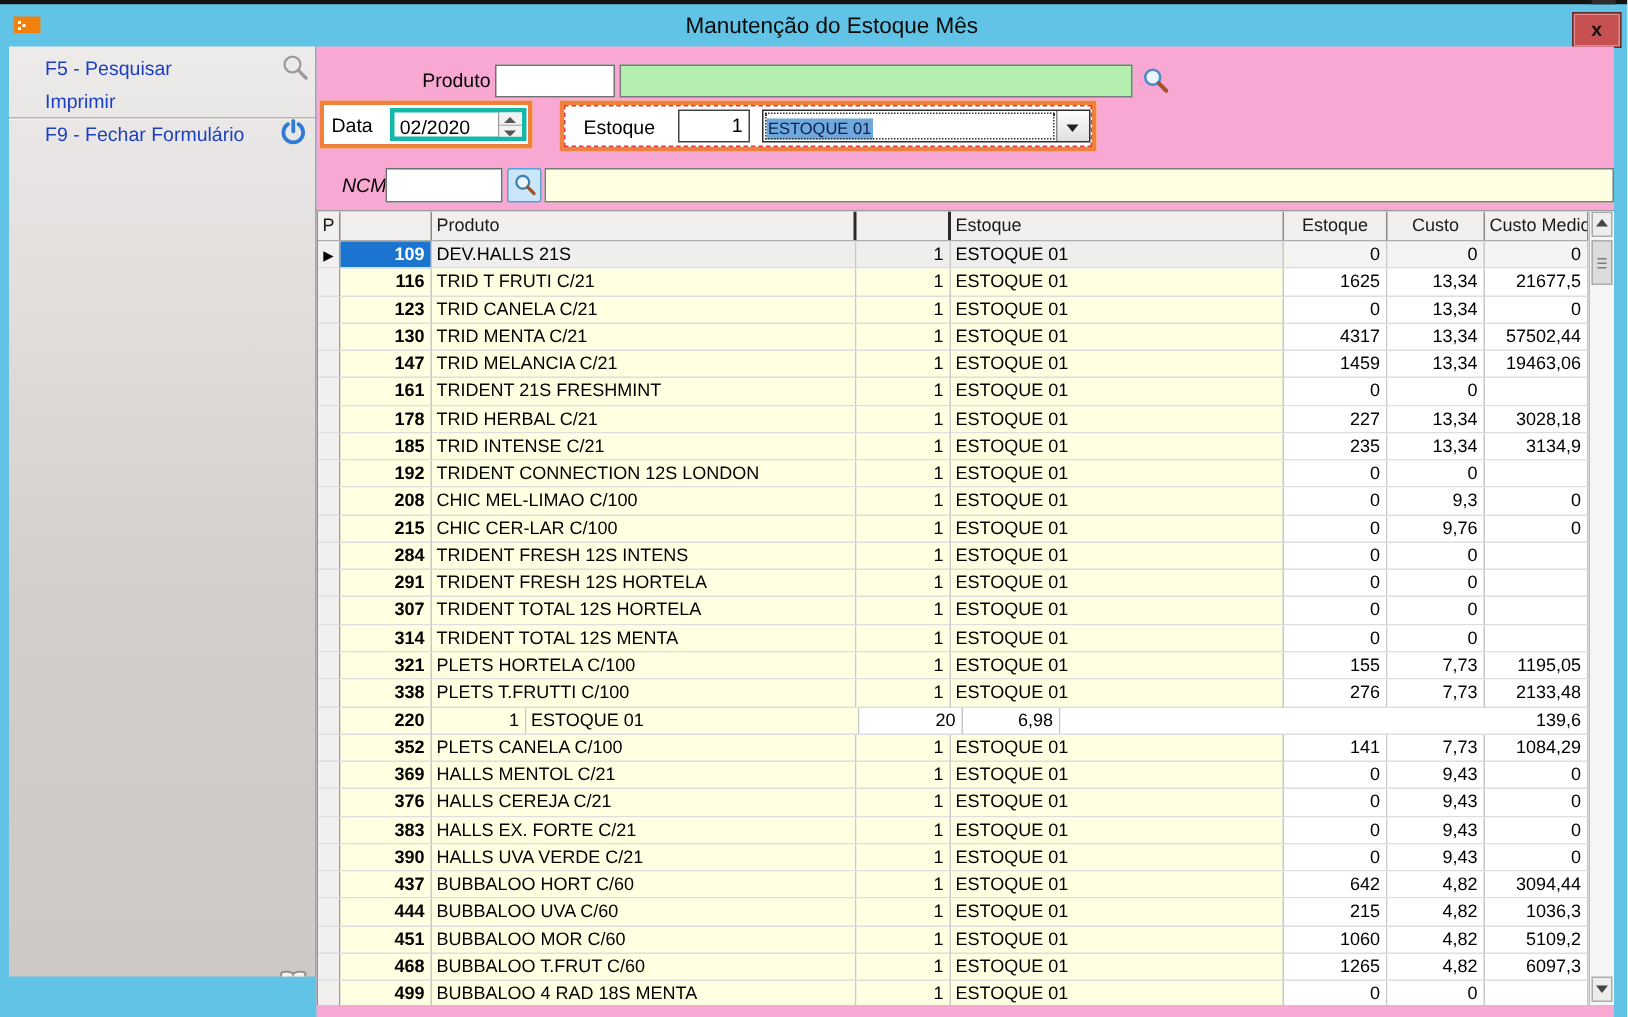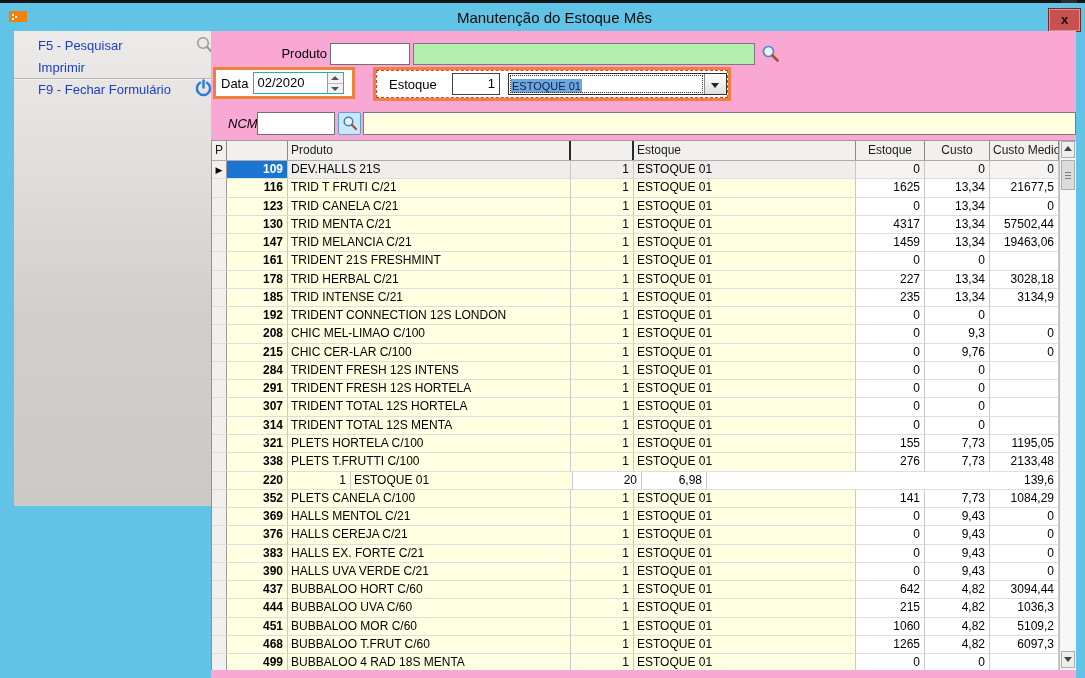--- a/index.html
+++ b/index.html
@@ -9,40 +9,40 @@
   
   .topline{position:absolute;left:0;top:0;width:1085px;height:3px;background:#141414;}
   .restore-mark{position:absolute;left:1061px;top:0;width:16px;height:7px;background:#2d2d2d;border-bottom:1px solid #555;}
   .titlebar{position:absolute;left:0;top:3px;width:1085px;height:28px;background:#61C4E6;}
   .titletext{position:absolute;left:12px;top:6px;width:100%;text-align:center;font-size:15px;color:#0a0a0a;}
   .appicon{position:absolute;left:9px;top:8px;width:18px;height:11px;background:#F0810C;}
   .appicon::after{content:"";position:absolute;left:3px;top:3px;width:2px;height:2px;background:#fff;box-shadow:3px 2px 0 #fff,-0px 4px 0 #ffd;}
   .closebtn{position:absolute;left:1048px;top:5px;width:33px;height:24px;background:#C75050;border:1px solid #6E2B2B;box-shadow:inset 0 0 0 1px #DE9090;box-sizing:border-box;color:#111;font-weight:bold;font-size:13px;text-align:center;line-height:21px;cursor:default;}
 
   
-  .sidebar{position:absolute;left:6px;top:31px;width:205px;height:475px;background:linear-gradient(#EDEBEA,#D2CECB 60%,#CDC9C6);border-right:1px solid #A9A5A2;box-sizing:border-box;overflow:hidden;margin-left:8px;}
+  .sidebar{position:absolute;left:6px;top:31px;width:205px;height:620px;background:linear-gradient(#EDEBEA,#D2CECB 60%,#CDC9C6);border-right:1px solid #A9A5A2;box-sizing:border-box;overflow:hidden;}
   .side-link{position:absolute;left:24px;font-size:13px;color:#1C3FC0;white-space:nowrap;cursor:default;}
   .side-sep{position:absolute;left:0;top:47px;width:100%;height:1px;background:#B8B4B1;border-bottom:1px solid #F4F2F1;}
   .side-icon{position:absolute;left:180px;}
   .logo{position:absolute;left:22px;top:631px;font-size:31px;font-weight:bold;letter-spacing:1px;white-space:nowrap;}
   .logo .p1{color:#F07D00;}
   .logo .p2{color:#9C9C9C;}
 
   
   .main{position:absolute;left:211px;top:31px;width:865px;height:647px;background:#f9a8d4;}
   .lbl{position:absolute;font-size:13px;color:#000;white-space:nowrap;}
   .fld{position:absolute;background:#fff;border:1px solid #707070;box-sizing:border-box;font-size:13px;font-family:"Liberation Sans",sans-serif;padding:0 3px;}
   input.fld{outline:none;}
   .fld.green{background:#B5EFAF;border-color:#7a7a7a;}
   .fld.yellow{background:#FFFFE1;border-color:#7a7a7a;}
 
   
   .data-group{position:absolute;left:2px;top:36px;width:142px;height:32px;border:3px solid #F0813D;box-sizing:border-box;background:#fff;display:flex;align-items:center;}
   .data-group .glbl{font-size:13px;padding-left:5px;}
-  .data-field{margin-left:5px;width:91px;height:22px;border:1px solid #14b8a6;box-sizing:border-box;display:flex;background:#fff;}
+  .data-field{margin-left:12px;width:91px;height:22px;border:3px solid #14b8a6;box-sizing:border-box;display:flex;background:#fff;}
   .data-field .val{flex:1;font-size:13px;line-height:20px;padding-left:3px;}
   .spinner{width:15px;display:flex;flex-direction:column;border-left:1px solid #999;}
   .spinbtn{flex:1;background:#F2F2F2;border:none;position:relative;border-bottom:1px solid #bbb;}
   .spinbtn:last-child{border-bottom:none;}
   .tri-up{position:absolute;left:3px;top:3px;width:0;height:0;border-left:4px solid transparent;border-right:4px solid transparent;border-bottom:4px solid #555;}
   .tri-down{position:absolute;left:3px;top:3px;width:0;height:0;border-left:4px solid transparent;border-right:4px solid transparent;border-top:4px solid #555;}
 
   
   .estoque-group{position:absolute;left:162px;top:36px;width:358px;height:34px;border:3px solid #F0813D;box-sizing:border-box;background:#fff;}
   .dash-inner{position:absolute;left:0;top:0;right:0;bottom:0;border:1px dashed #E53935;display:flex;align-items:center;background:#fff;}

